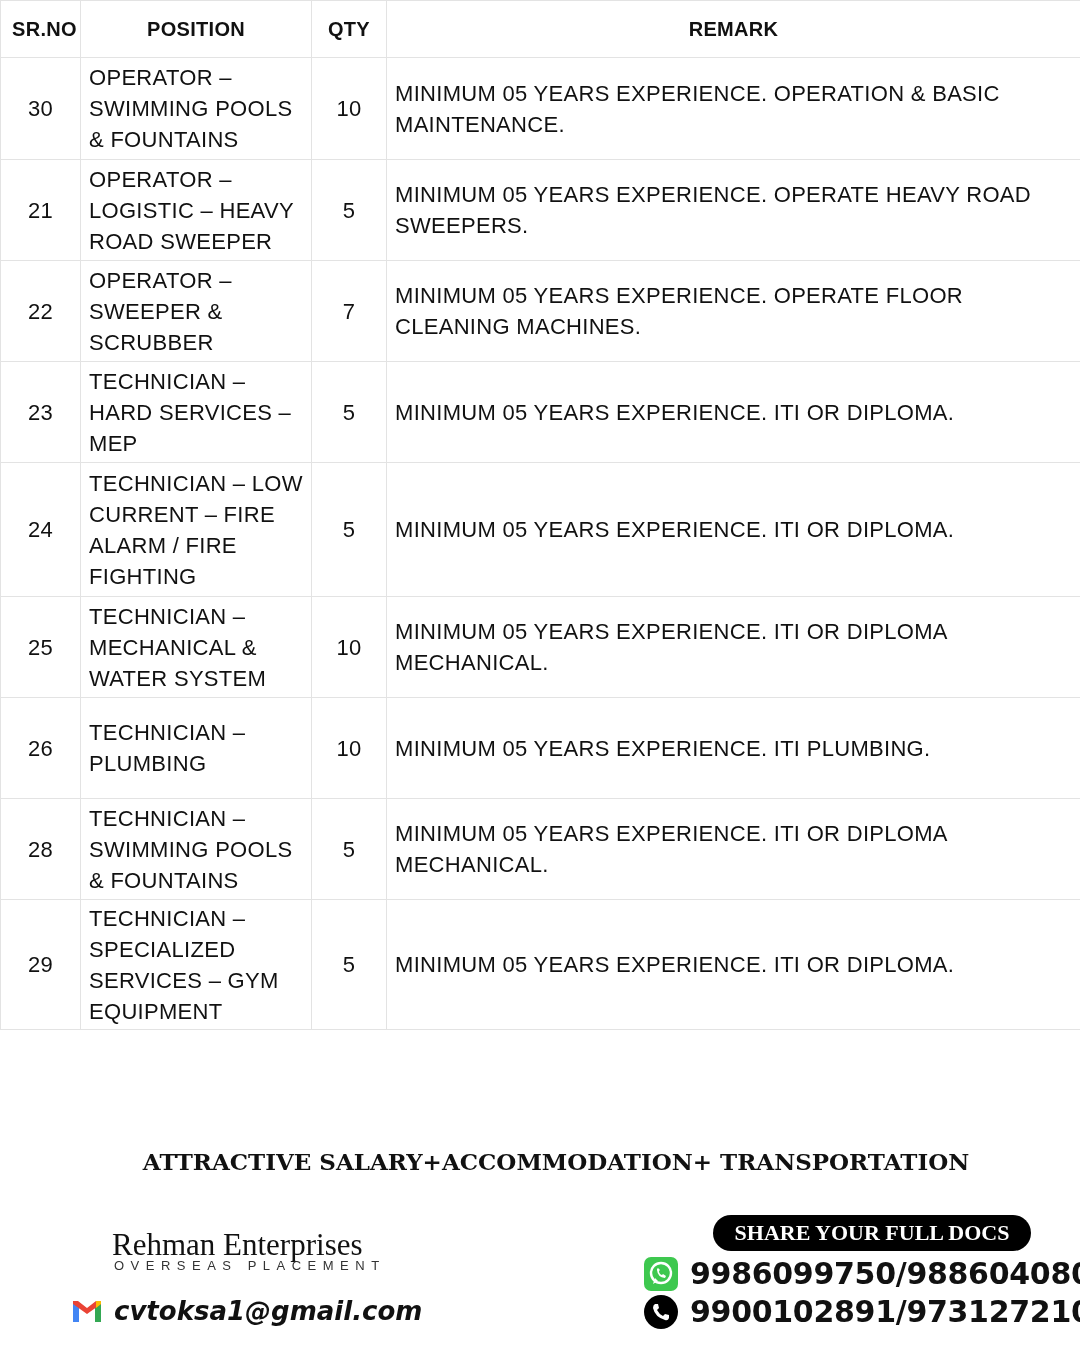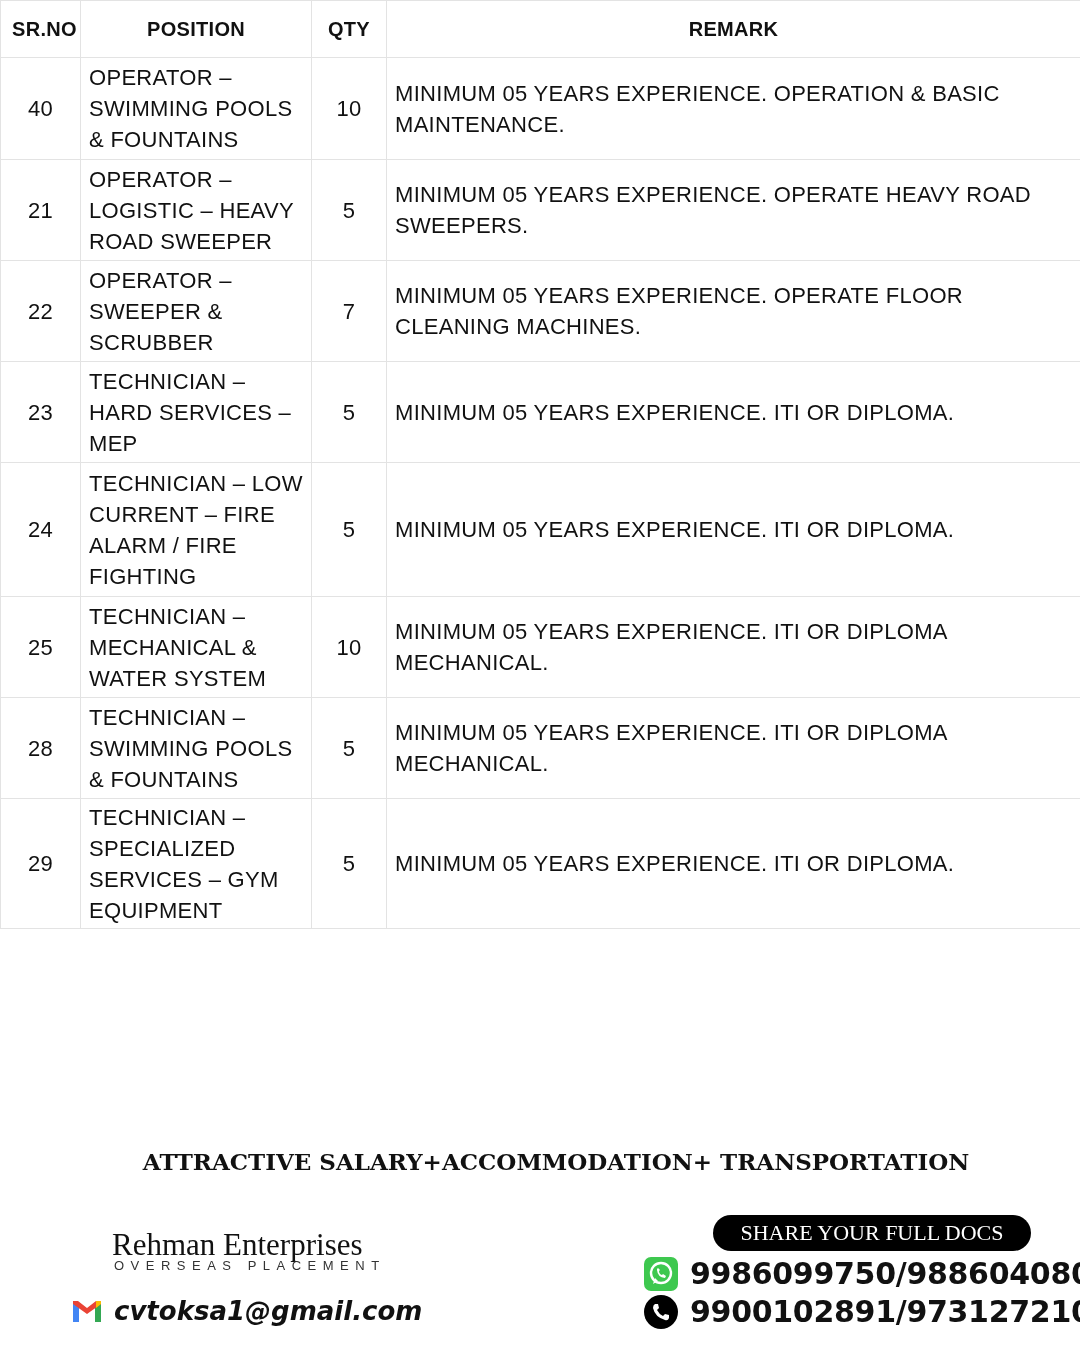--- a/index.html
+++ b/index.html
@@ -13,21 +13,21 @@
   td.c-qty { text-align:center; }
   td.c-pos { padding-left:9px; }
   td.c-rem { padding-left:9px; }
   .footer { position:absolute; left:0; top:1134px; width:1080px; height:216px; }
   .benefit { position:absolute; left:16px; width:1080px; text-align:center; font-family:"DejaVu Serif", serif; font-weight:bold; font-size:23px; }
   .logo { position:absolute; left:22px; top:40px; width:110px; height:120px; }
   .brand { position:absolute; left:112px; top:93px; font-family:"Liberation Serif", serif; font-size:31px; color:#111; }
   .tagline { position:absolute; left:114px; top:124px; font-family:Liberation Sans, sans-serif; font-size:13px; letter-spacing:6.5px; color:#333; }
   .email-row { position:absolute; left:72px; top:162px; display:flex; align-items:center; gap:12px;font-style:italic; }
   .email { font-family:"DejaVu Sans", sans-serif; font-weight:bold; font-size:26px; }
-  .docs-pill { position:absolute; left:713px; top:81px; width:318px; height:36px; background:#000; border-radius:18px; color:#fff; font-family:"Liberation Serif", serif; font-size:22px; text-align:center; line-height:36px; }
+  .docs-pill { position:absolute; left:713px; top:81px; width:318px; height:36px; background:#000; border-radius:18px; color:#fff; font-family:"Liberation Serif", serif; font-size:22px; text-align:center; line-height:36px;font-weight:bold; }
   .phone-row { position:absolute; left:644px; display:flex; align-items:center; gap:12px; }
   .phone { font-family:"DejaVu Sans", sans-serif; font-weight:bold; font-size:30px; letter-spacing:-0.3px; }
 </style>
 </head>
 <body>
 
 <table class="jobs">
   <colgroup>
     <col style="width:80px">
       <col style="width:231px">
@@ -37,21 +37,21 @@
   <thead>
     <tr>
       <th class="c-sr">SR.NO</th>
       <th>POSITION</th>
       <th>QTY</th>
       <th>REMARK</th>
     </tr>
   </thead>
   <tbody>
     <tr style="height:102px">
-      <td class="c-sr">40</td>
+      <td class="c-sr">30</td>
       <td class="c-pos">OPERATOR – SWIMMING POOLS &amp; FOUNTAINS</td>
       <td class="c-qty">10</td>
       <td class="c-rem">MINIMUM 05 YEARS EXPERIENCE. OPERATION &amp; BASIC MAINTENANCE.</td>
     </tr>
     <tr style="height:101px">
       <td class="c-sr">21</td>
       <td class="c-pos">OPERATOR – LOGISTIC – HEAVY ROAD SWEEPER</td>
       <td class="c-qty">5</td>
       <td class="c-rem">MINIMUM 05 YEARS EXPERIENCE. OPERATE HEAVY ROAD SWEEPERS.</td>
     </tr>
@@ -71,20 +71,26 @@
       <td class="c-sr">24</td>
       <td class="c-pos">TECHNICIAN – LOW CURRENT – FIRE ALARM / FIRE FIGHTING</td>
       <td class="c-qty">5</td>
       <td class="c-rem">MINIMUM 05 YEARS EXPERIENCE. ITI OR DIPLOMA.</td>
     </tr>
     <tr style="height:101px">
       <td class="c-sr">25</td>
       <td class="c-pos">TECHNICIAN – MECHANICAL &amp; WATER SYSTEM</td>
       <td class="c-qty">10</td>
       <td class="c-rem">MINIMUM 05 YEARS EXPERIENCE. ITI OR DIPLOMA MECHANICAL.</td>
+    </tr>
+    <tr style="height:101px">
+      <td class="c-sr">26</td>
+      <td class="c-pos">TECHNICIAN – PLUMBING</td>
+      <td class="c-qty">10</td>
+      <td class="c-rem">MINIMUM 05 YEARS EXPERIENCE. ITI PLUMBING.</td>
     </tr>
     <tr style="height:101px">
       <td class="c-sr">28</td>
       <td class="c-pos">TECHNICIAN – SWIMMING POOLS &amp; FOUNTAINS</td>
       <td class="c-qty">5</td>
       <td class="c-rem">MINIMUM 05 YEARS EXPERIENCE. ITI OR DIPLOMA MECHANICAL.</td>
     </tr>
     <tr style="height:130px">
       <td class="c-sr">29</td>
       <td class="c-pos">TECHNICIAN – SPECIALIZED SERVICES – GYM EQUIPMENT</td>

